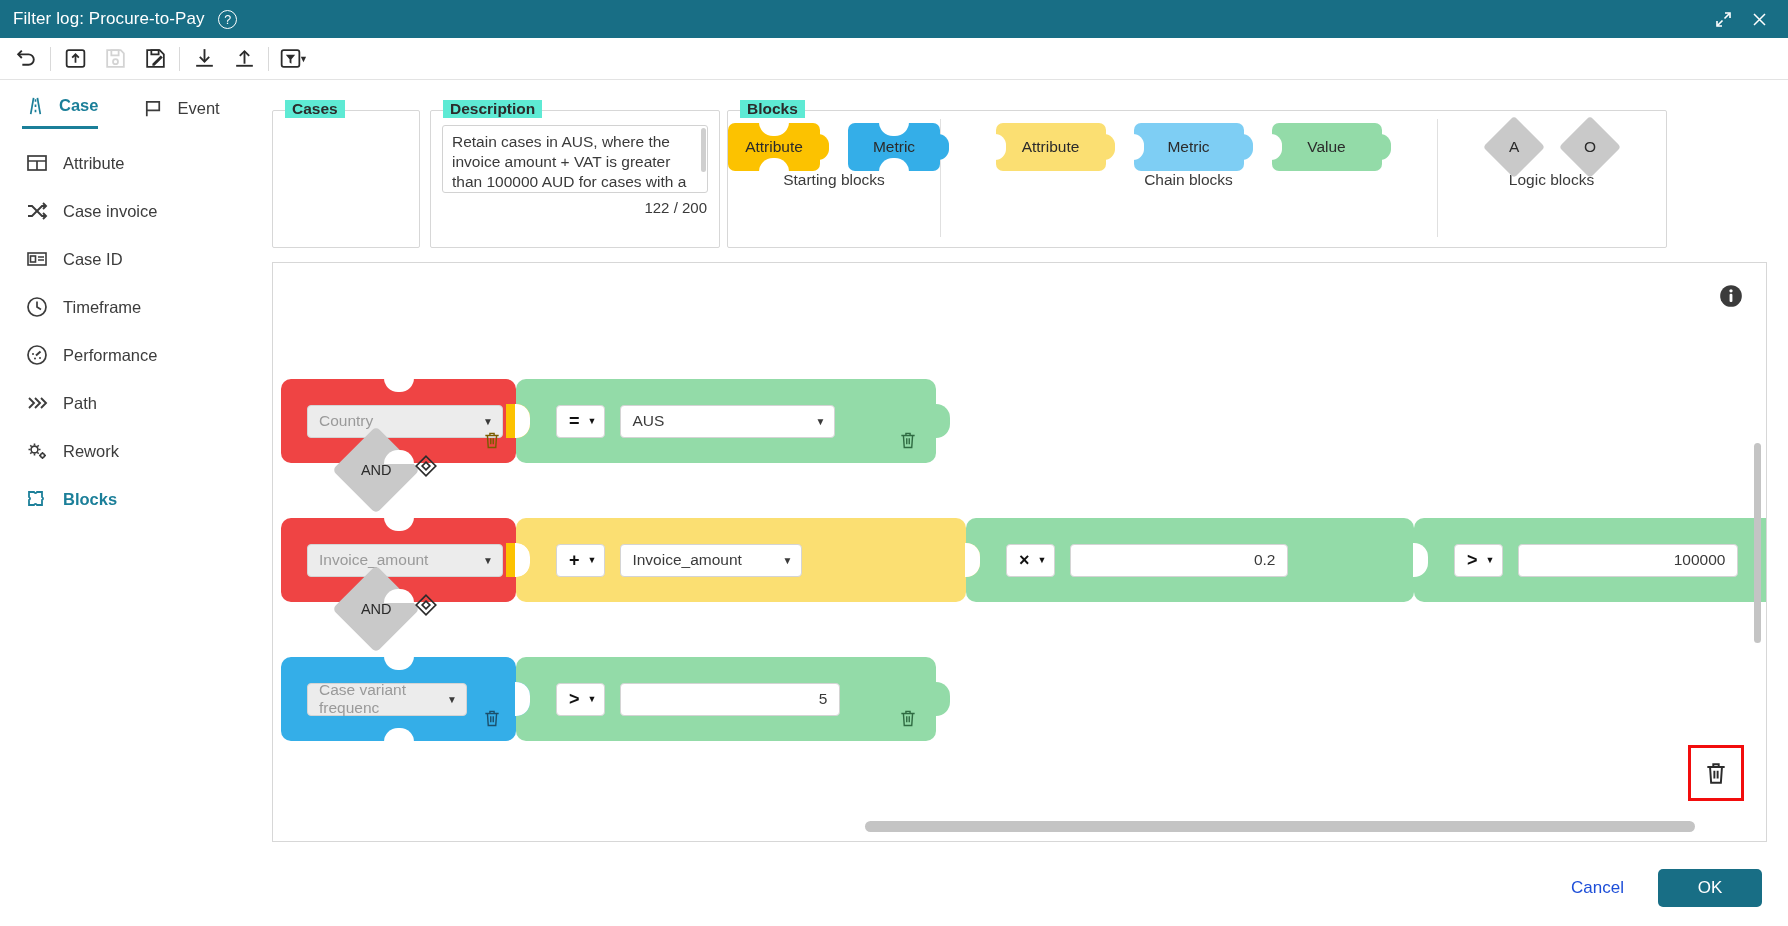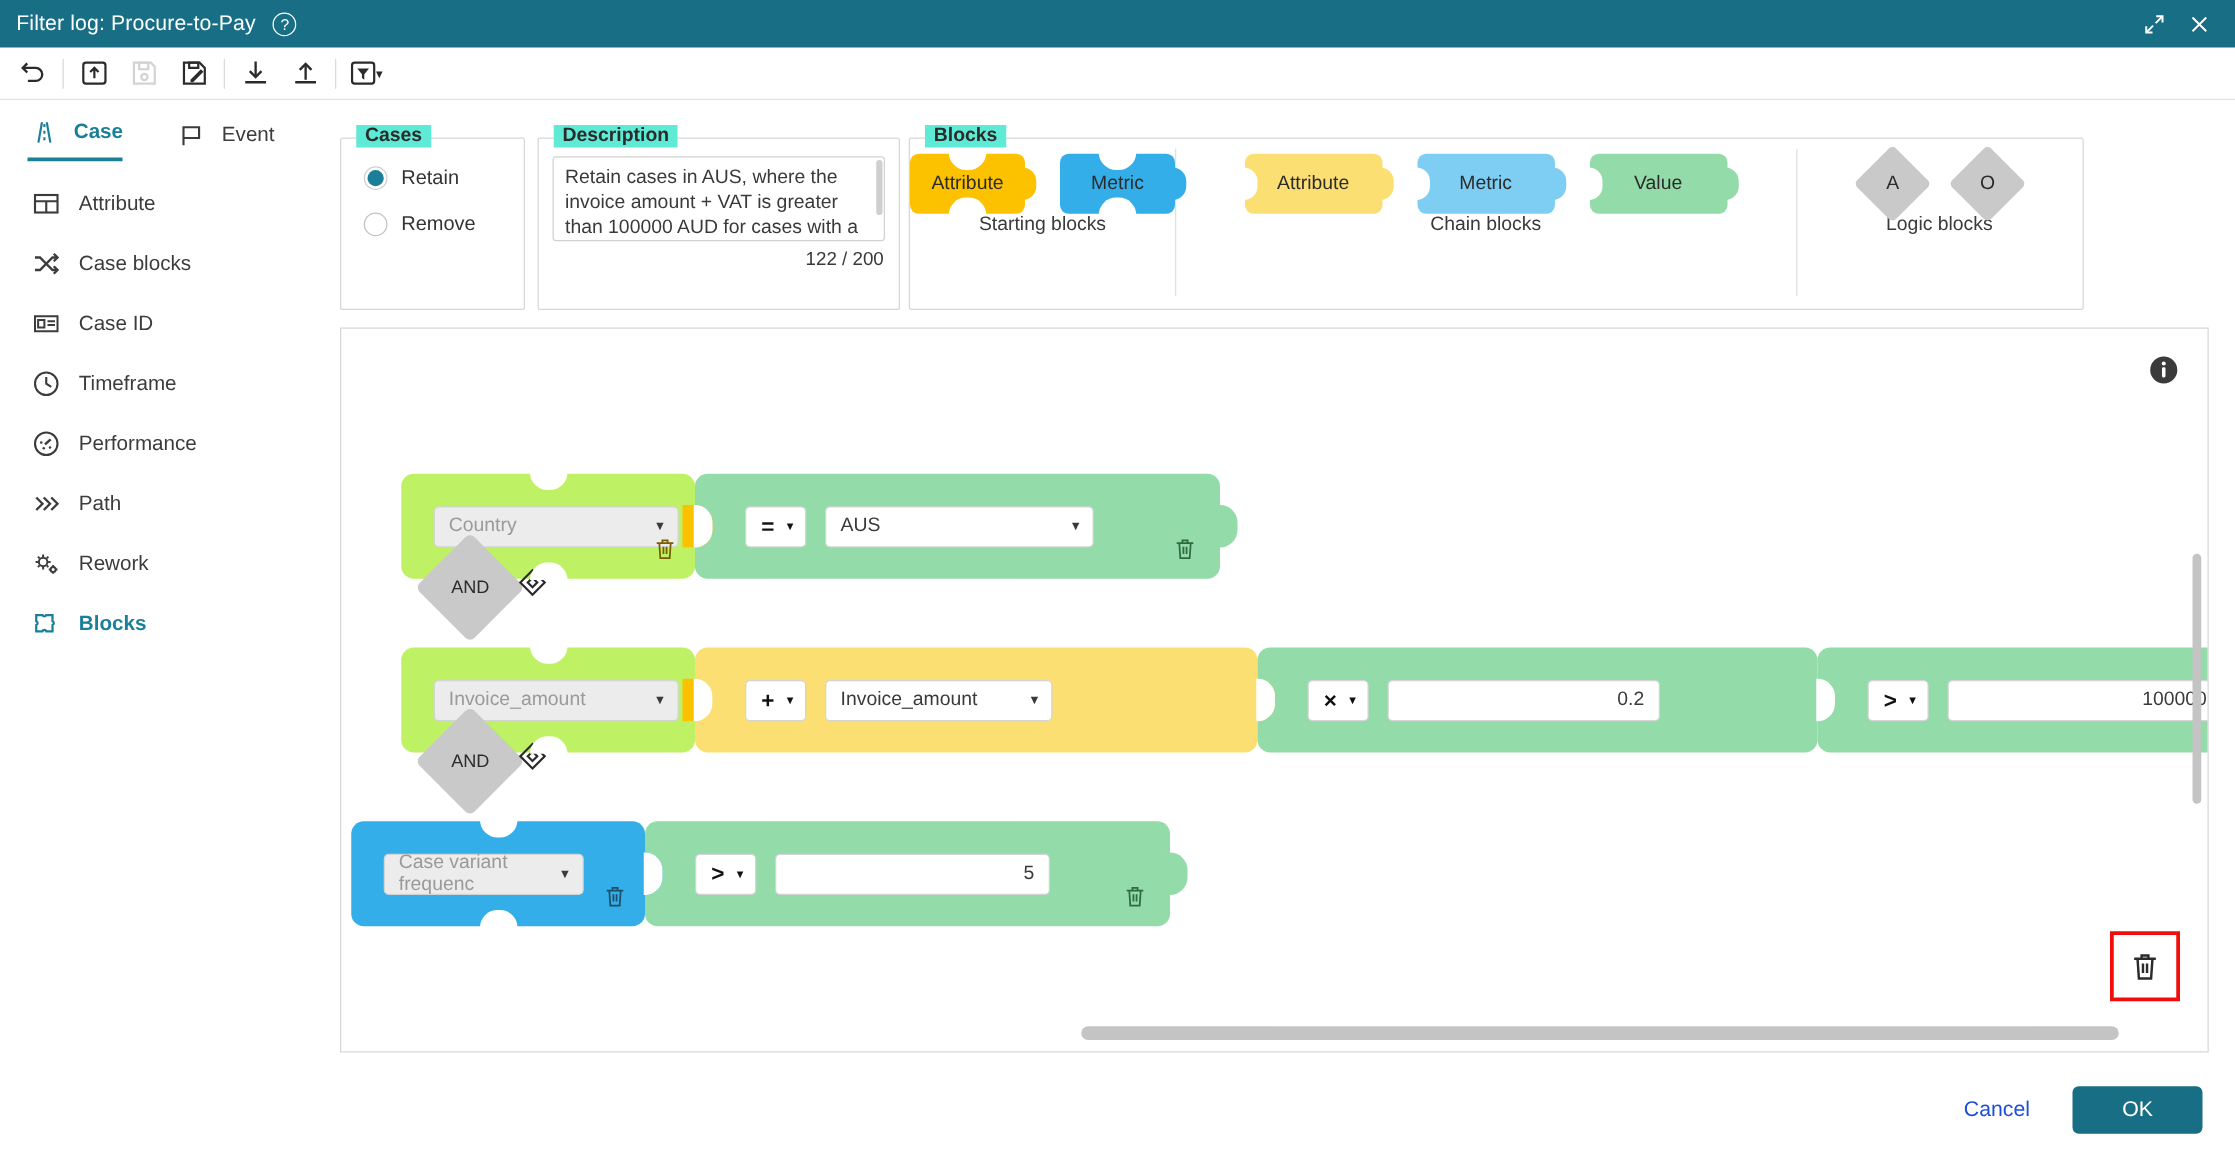--- a/index.html
+++ b/index.html
@@ -146,21 +146,21 @@
   .row { position: absolute; display: flex; align-items: stretch; height: 84px; }
   #row1 { left: 8px; top: 116px; }
   #row2 { left: 8px; top: 255px; }
   #row3 { left: 8px; top: 394px; }
 
   
   .cblk-start {
     position: relative; width: 235px; border-radius: 10px;
     display: flex; align-items: center; padding-left: 26px;
   }
-  .cblk-start.yellow { background: #bef264; margin-left: 40px; }
+  .cblk-start.yellow { background: #ef4444; }
   .cblk-start.blue   { background: #34aee8; }
   .cblk-start .knob-r2 {
     position: absolute; right: -14px; top: 50%; transform: translateY(-50%);
     width: 24px; height: 34px; border-radius: 0 14px 14px 0; z-index: 1;
   }
   .cblk-start.yellow .knob-r2 { background: #fcc200; }
   .cblk-start.blue   .knob-r2 { background: #34aee8; }
 
   
   .cblk-chain {
@@ -350,21 +350,21 @@
       <span>Attribute</span>
     </div>
     <div class="side-item">
       <span class="side-ico">
         <svg width="24" height="24" viewBox="0 0 24 24" fill="none" stroke="#3c3c3c" stroke-width="1.9">
           <path d="M3 7h4l10 10h4"></path>
             <path d="M3 17h4L17 7h4"></path>
           <path d="M18 4l3 3-3 3M18 14l3 3-3 3"></path>
         </svg>
       </span>
-      <span>Case blocks</span>
+      <span>Case invoice</span>
     </div>
     <div class="side-item">
       <span class="side-ico">
         <svg width="24" height="24" viewBox="0 0 24 24" fill="none" stroke="#3c3c3c" stroke-width="1.6">
           <rect x="3" y="6" width="18" height="12"></rect>
             <rect x="5.5" y="9" width="5" height="6"></rect>
           <path d="M13 10h6M13 13h6"></path>
         </svg>
       </span>
       <span>Case ID</span>
@@ -416,30 +416,20 @@
         <svg width="24" height="24" viewBox="0 0 24 24" fill="none" stroke="#1b7f99" stroke-width="1.8">
           <path d="M4 5h5a1.6 1.6 0 0 0 3 0h5v5a1.6 1.6 0 0 1 0 3v5h-5a1.6 1.6 0 0 0-3 0H4v-5a1.6 1.6 0 0 0 0-3z"></path>
         </svg>
       </span>
       <span>Blocks</span>
     </div>
   </div>
 
   <div class="fs" id="fs-cases">
     <div class="legend">Cases</div>
-    <div style="padding:22px 0 0 18px; display:flex; flex-direction:column; gap:18px;">
-      <div class="radio-row">
-        <span class="radio on"></span>
-        <span>Retain</span>
-      </div>
-      <div class="radio-row">
-        <span class="radio"></span>
-        <span>Remove</span>
-      </div>
-    </div>
   </div>
 
   <div class="fs" id="fs-desc">
     <div class="legend">Description</div>
     <textarea class="desc-box" style="">Retain cases in AUS, where the invoice amount + VAT is greater than 100000 AUD for cases with a case variant frequency above 5.</textarea>
     <div class="desc-scroll"></div>
     <div class="desc-count">122 / 200</div>
   </div>
 
   <div class="fs" id="fs-blocks">

